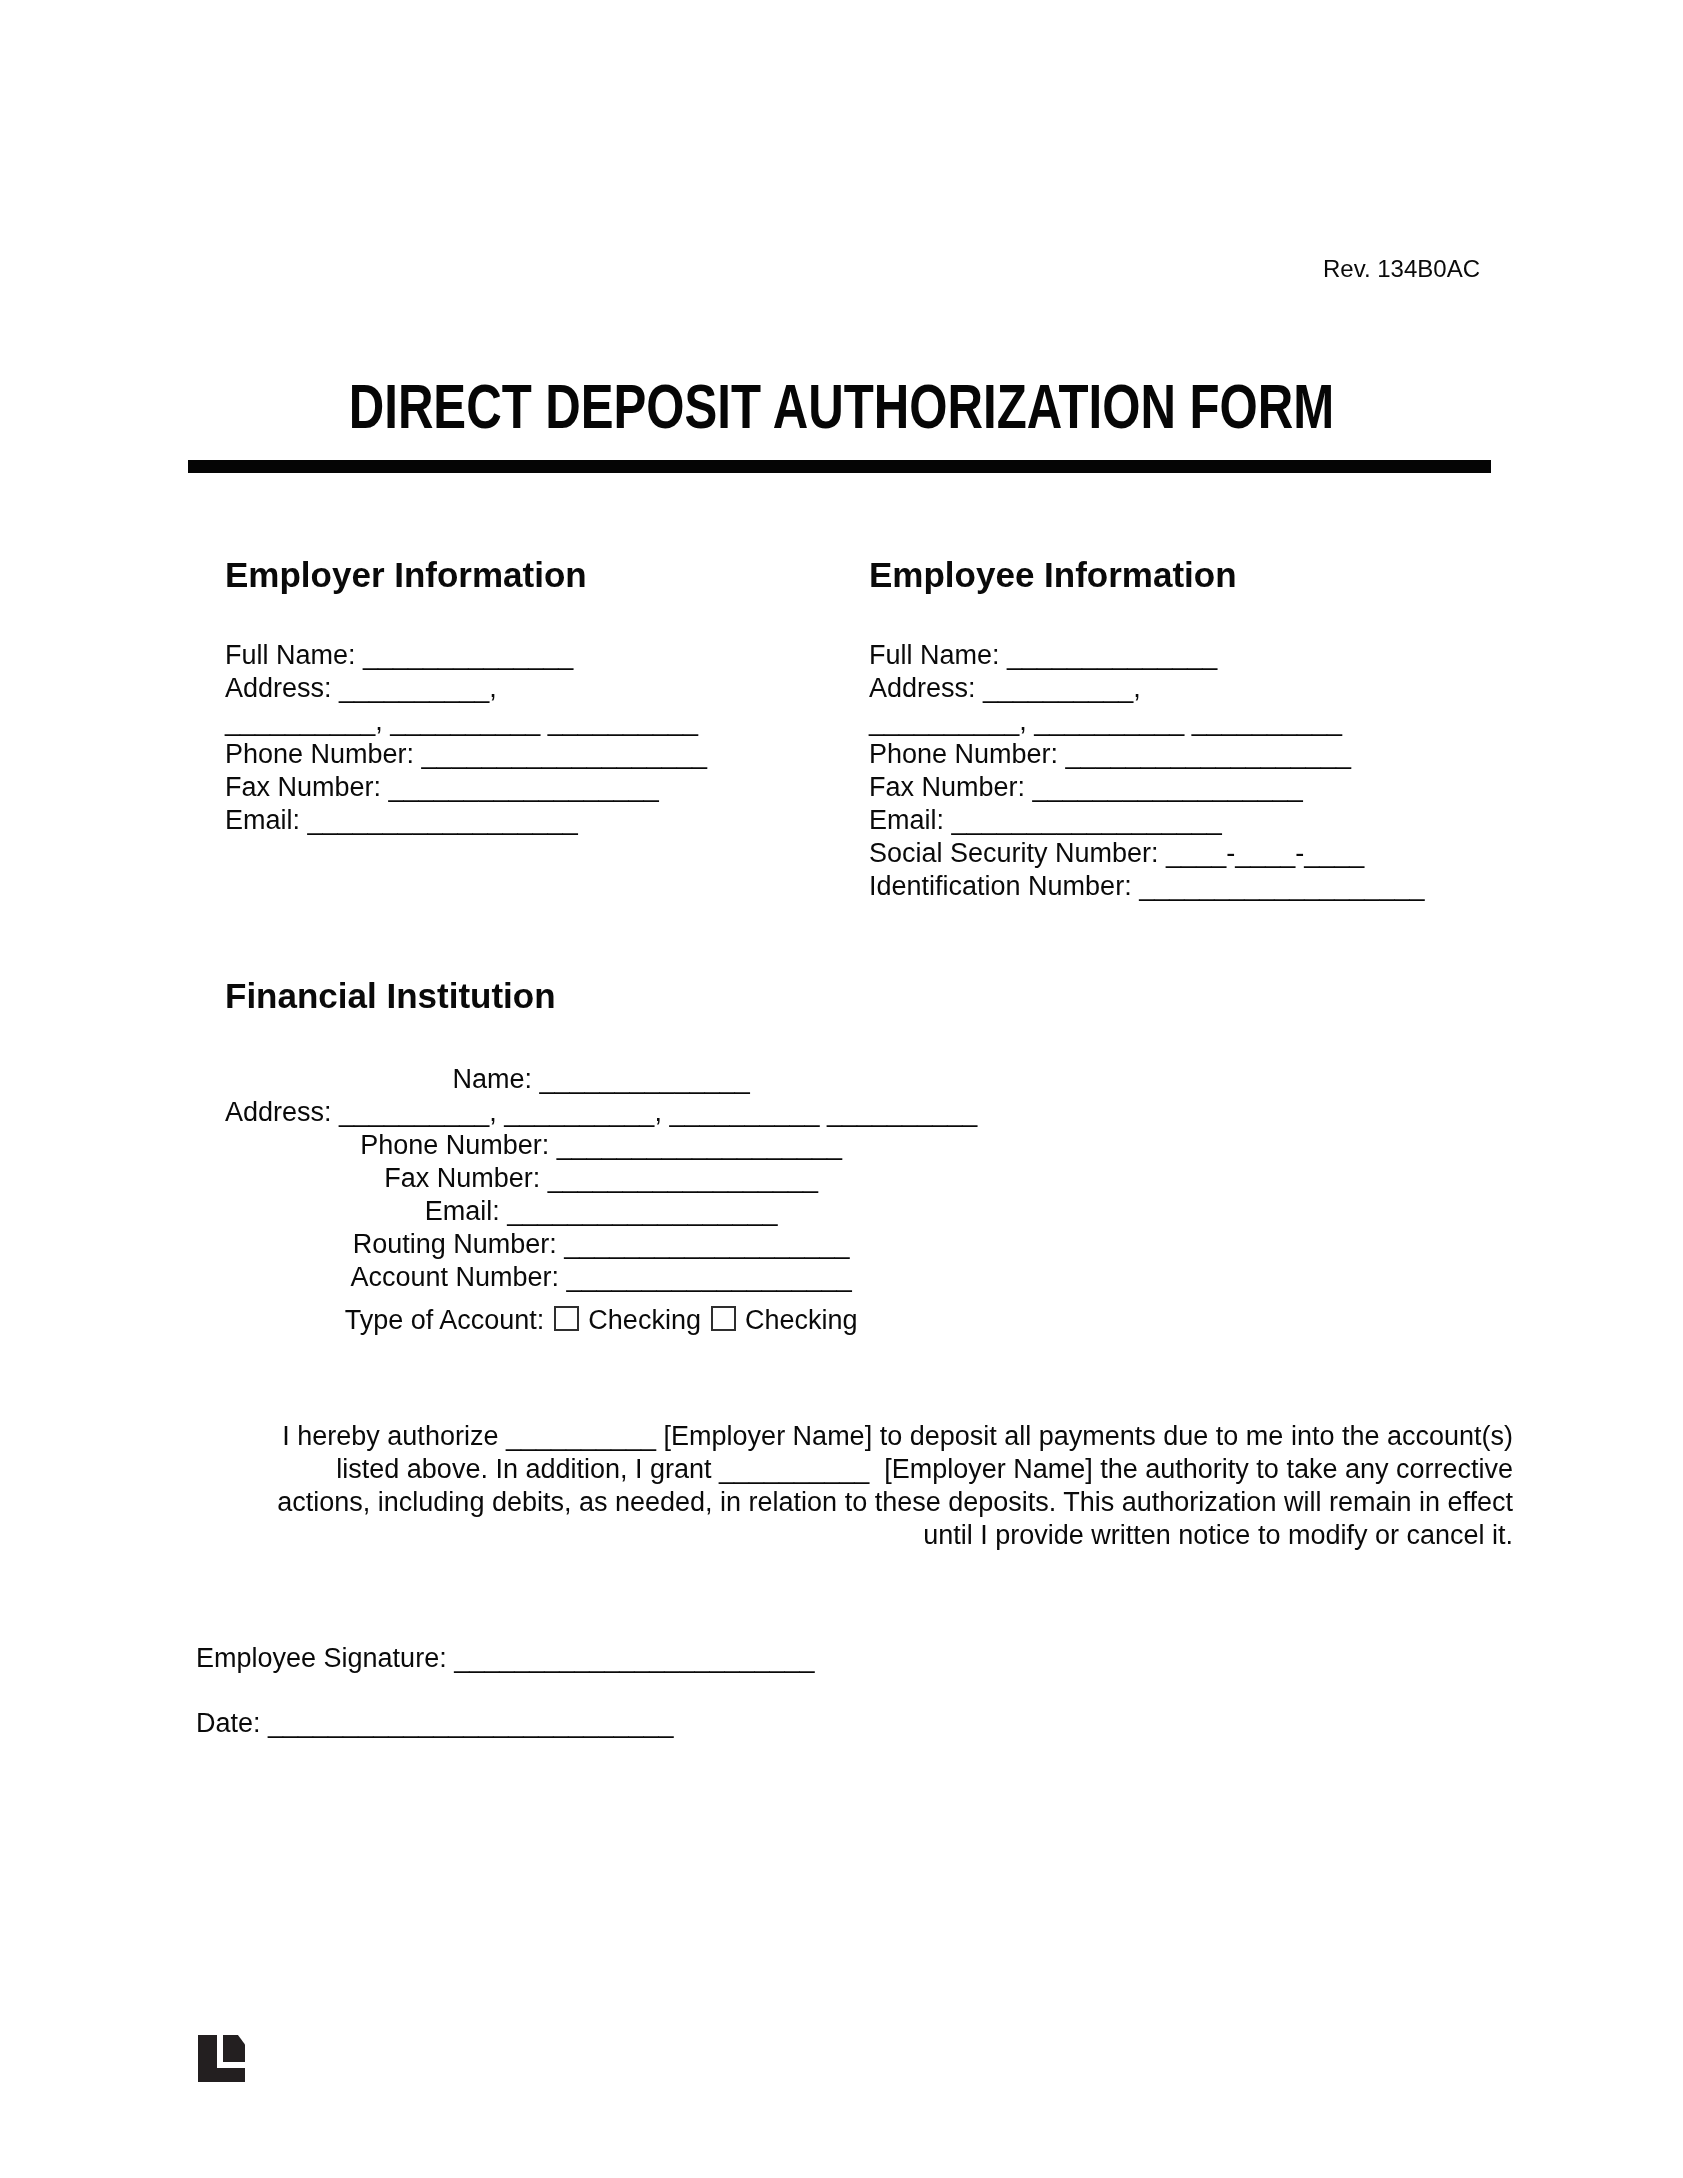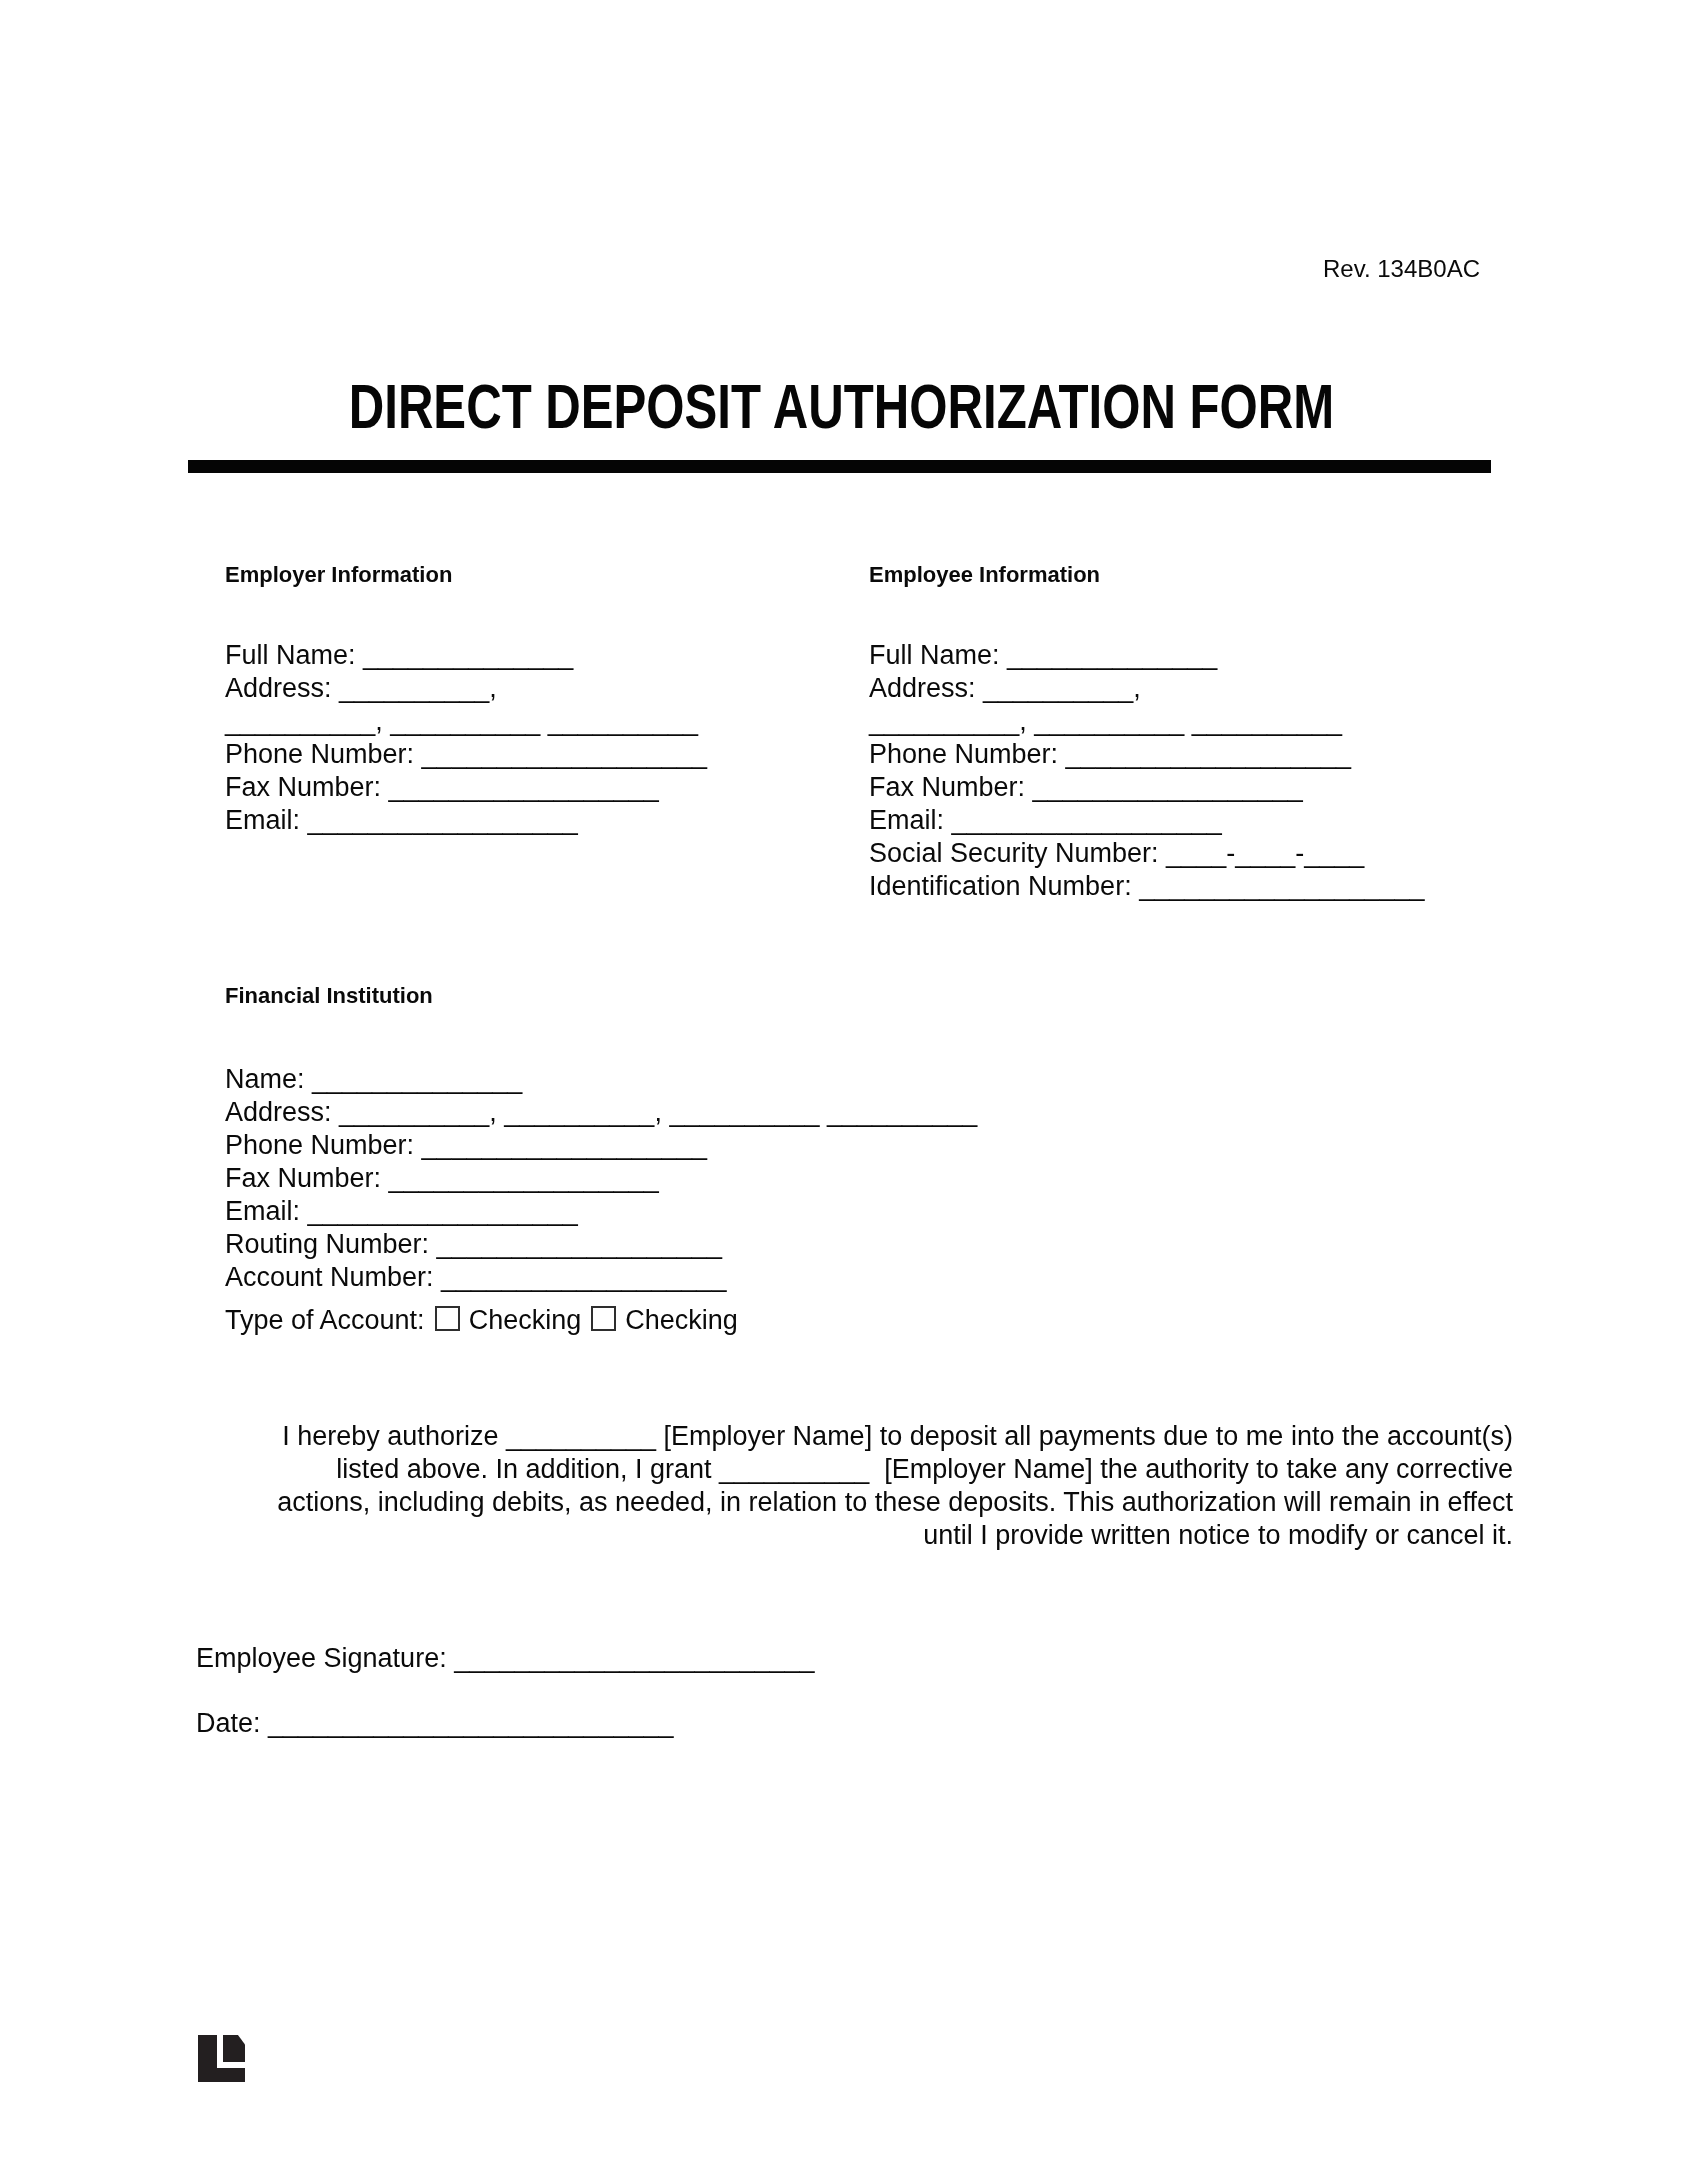--- a/index.html
+++ b/index.html
@@ -11,29 +11,29 @@
   }
   .abs { position:absolute; }
   .rev { top:255px; right:203px; font-size:24px; line-height:28px; }
   .title {
     top:375px; left:0; width:1683px; margin:0;
     text-align:center; white-space:nowrap;
     font-size:63px; font-weight:700; line-height:1;
     transform:scaleX(0.78); letter-spacing:0px; color:#060606;
   }
   .rule { top:460px; left:188px; width:1303px; height:13px; background:#050505; }
-  .heading { font-size:22px; font-weight:700; line-height:33px; white-space:pre; }
+  .heading { font-size:35px; font-weight:700; line-height:33px; white-space:pre; }
   .rows .row, .para .pline, .sigline { font-size:27px; line-height:33px; white-space:pre; }
   .employer-heading, .financial-heading { left:225px; }
   .employee-heading { left:869px; }
   .employer-heading, .employee-heading { top:558px; }
   .employer-rows { left:225px; top:639px; }
   .employee-rows { left:869px; top:639px; }
   .financial-heading { top:979px; }
-  .financial-rows { left:225px; top:1063px; }
+  .financial-rows { left:225px; top:1063px;text-align:center; }
   .type-row { margin-top:10px; }
   .cb {
     display:inline-block; width:21px; height:21px;
     border:2px solid #2e2e2e; background:#ffffff;
     vertical-align:-2px; margin-left:10px;
   }
   .opt { margin-left:9px; }
   .para { left:196px; top:1420px; width:1317px;text-align:right; }
   .sig-row { left:196px; top:1642px; }
   .date-row { left:196px; top:1707px; }

